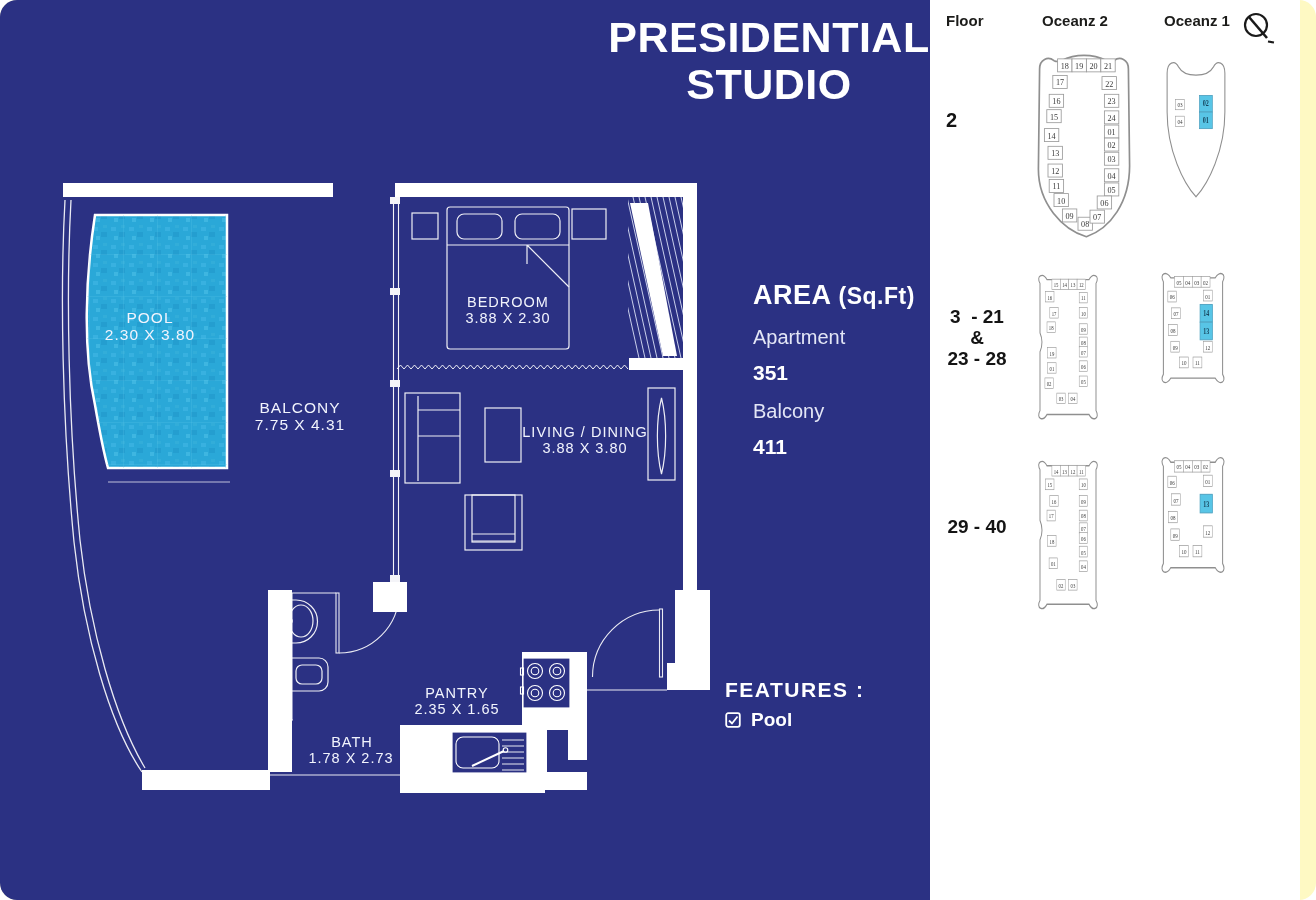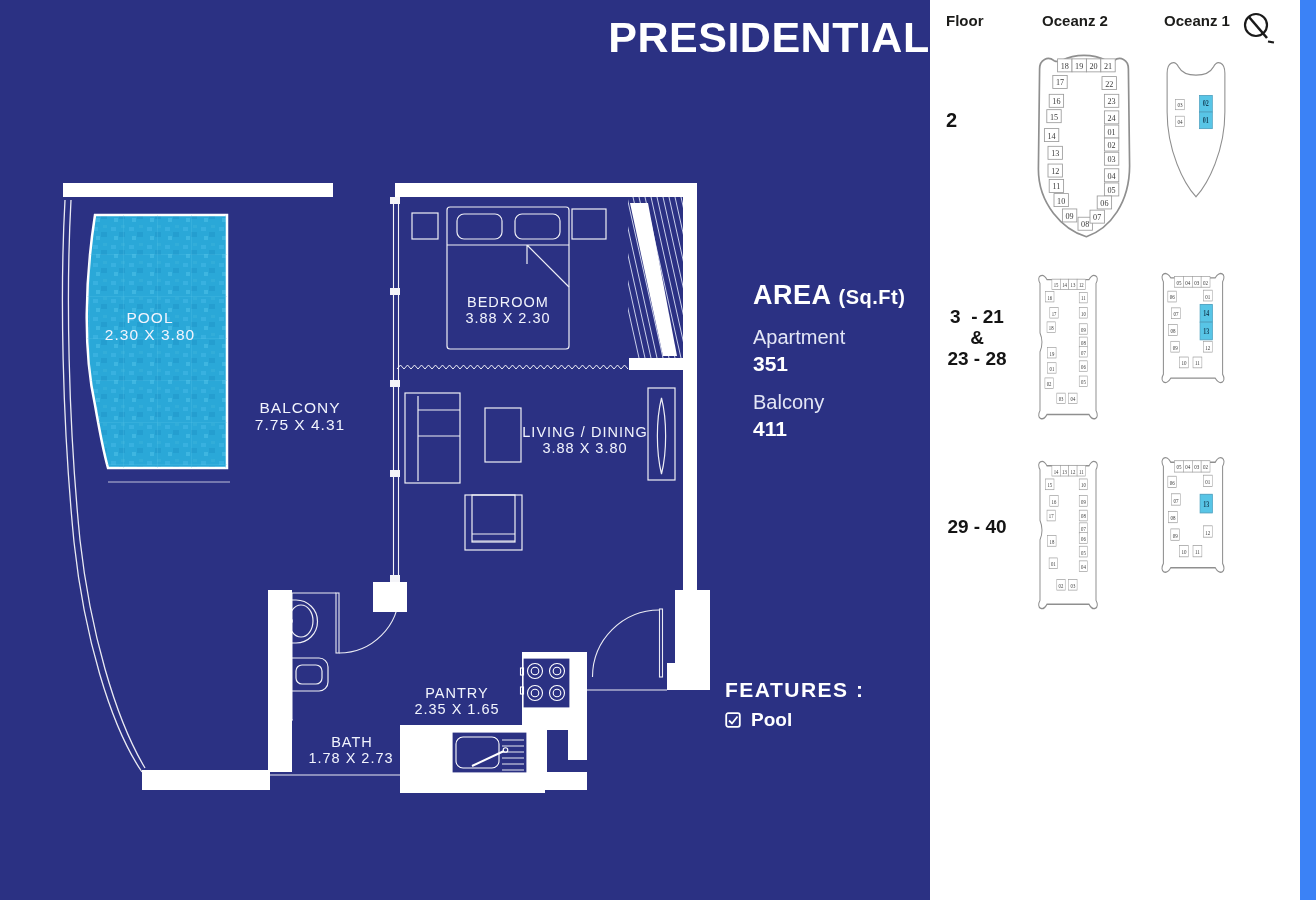--- a/index.html
+++ b/index.html
@@ -1,28 +1,28 @@
 <!DOCTYPE html>
 <html><head>
 <meta charset="utf-8">
 <style>
   html,body{margin:0;padding:0;background:#fff;}
-  .stage{position:relative;width:1316px;height:900px;background:#3b82f6;overflow:hidden;
-         font-family:"Liberation Sans",sans-serif;}
+  .stage{position:relative;width:1316px;height:900px;background:#fef9c3;overflow:hidden;
+         font-family:"Liberation Sans",sans-serif;border-radius:17px;}
   
   .blueprint{position:absolute;left:0;top:0;width:930px;height:900px;background:#2b3183;}
   .title{position:absolute;left:608px;top:14px;width:322px;text-align:center;color:#ffffff;
          font-weight:700;font-size:43px;line-height:47px;letter-spacing:.5px;}
   .plan{position:absolute;left:55px;top:170px;width:660px;height:640px;}
   .area-block{position:absolute;left:753px;top:280px;color:#ffffff;}
   .area-heading{font-size:27px;font-weight:700;letter-spacing:.5px;}
-  .area-heading .unit{font-size:20px;font-weight:700;}
+  .area-heading .unit{font-size:23px;font-weight:700;}
   .area-item{margin-top:15px;}
   .area-label{font-size:20px;font-weight:400;color:#e3e6f6;}
-  .area-value{font-size:21px;font-weight:700;margin-top:3px;}
+  .area-value{font-size:21px;font-weight:700;margin-top:12px;}
   .features-block{position:absolute;left:725px;top:678px;color:#ffffff;}
   .features-heading{font-size:21px;font-weight:700;letter-spacing:1.5px;}
   .feature-item{display:flex;align-items:center;gap:10px;margin-top:7px;font-size:19px;font-weight:700;}
   .feature-item:first-of-type{margin-top:18px;}
   
   .locator{position:absolute;left:930px;top:0;width:370px;height:900px;background:#ffffff;color:#1c1c1c;}
   .loc-header{position:absolute;top:12px;font-size:15px;font-weight:700;color:#1c1c1a;}
   .lh-floor{left:16px;}
   .lh-o2{left:108px;width:74px;text-align:center;}
   .lh-o1{left:231px;width:72px;text-align:center;}
@@ -35,20 +35,21 @@
 </style>
 </head>
 <body>
 
 <div class="stage">
 
   <div class="blueprint">
 
     <div class="title">
       <div>PRESIDENTIAL</div>
+      <div>STUDIO</div>
     </div>
 
     <svg class="plan" viewBox="0 0 660 640">
       <defs>
         <pattern id="poolTex" width="18" height="18" patternUnits="userSpaceOnUse">
           <rect width="18" height="18" fill="#2aa8d8"></rect>
           <rect x="2" y="3" width="5" height="4" fill="#3cb4e2" opacity=".75"></rect>
           <rect x="10" y="8" width="6" height="5" fill="#1f98cb" opacity=".6"></rect>
           <rect x="5" y="12" width="4" height="4" fill="#49bde6" opacity=".65"></rect>
           <rect x="12" y="1" width="4" height="3" fill="#35aeda" opacity=".8"></rect>

